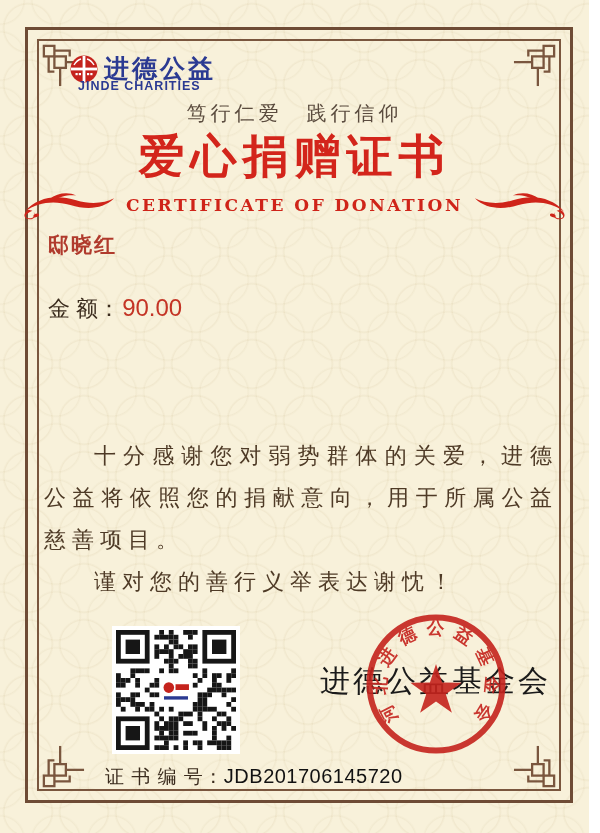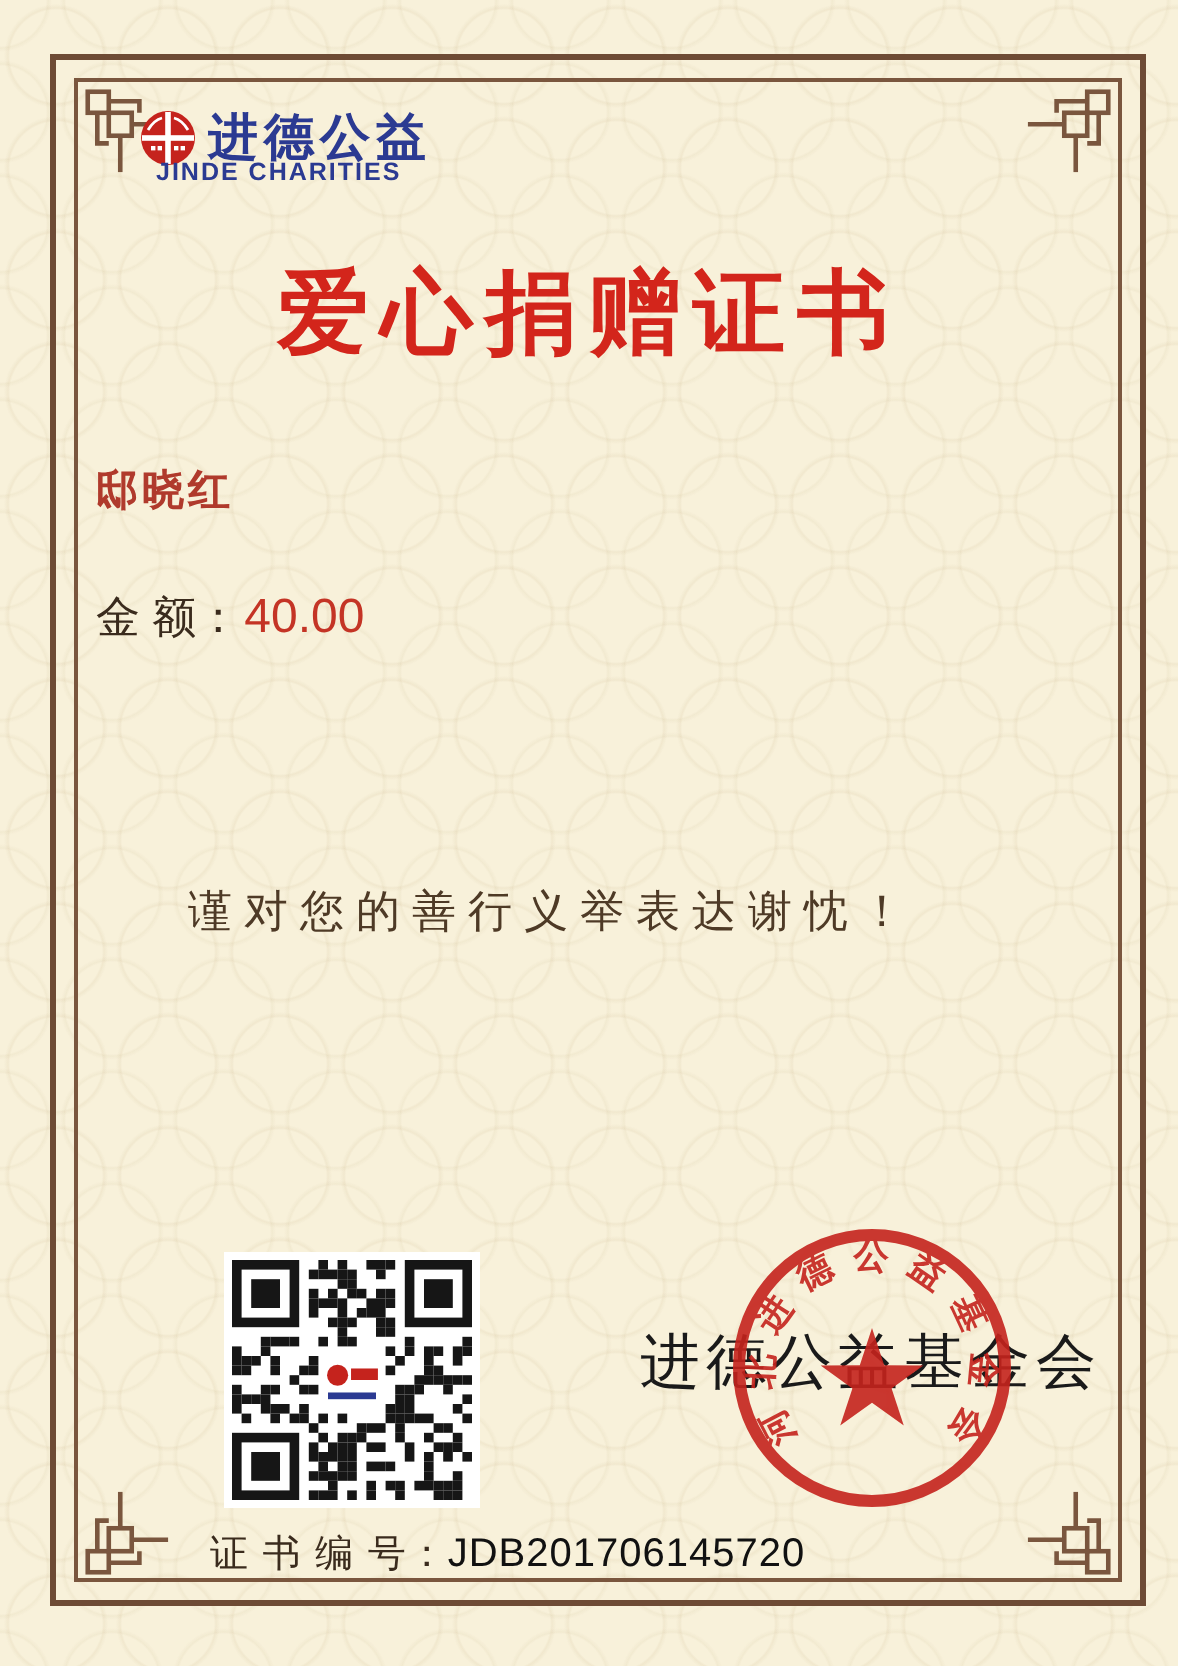--- a/index.html
+++ b/index.html
@@ -106,30 +106,51 @@
     <path d="M4 10 Q7 5 11 4" stroke="#fff" stroke-width="1.4" fill="none"></path>
     <path d="M24 10 Q21 5 17 4" stroke="#fff" stroke-width="1.4" fill="none"></path>
     <rect x="5.5" y="18" width="2.2" height="2.2" fill="#fff"></rect>
     <rect x="8.8" y="18" width="2.2" height="2.2" fill="#fff"></rect>
     <rect x="17" y="18" width="2.2" height="2.2" fill="#fff"></rect>
     <rect x="20.3" y="18" width="2.2" height="2.2" fill="#fff"></rect>
   </svg>
   <div class="brand-cn">进德公益</div>
   <div class="brand-en">JINDE CHARITIES</div>
 
+  <div class="tagline">笃行仁爱　践行信仰</div>
   <div class="title">爱心捐赠证书</div>
 
+  <div class="subtitle-row">
+    <svg class="flourish" viewBox="0 0 100 30">
+      <g fill="#cf2419">
+        <path d="M4 22 C18 6 38 4 58 10 C74 15 88 13 98 8 C86 20 68 20 52 15 C34 10 18 12 4 22 Z"></path>
+        <path d="M30 9 C38 2 50 1 58 5 C50 4 40 6 34 11 Z"></path>
+        <path d="M12 21 C4 24 3 29 9 29 C14 29 16 25 13 22 C17 25 15 30 9 30 C2 30 2 23 8 20 Z"></path>
+        <ellipse cx="16" cy="26" rx="3.2" ry="1.8" transform="rotate(-20 16 26)"></ellipse>
+      </g>
+    </svg>
+    <span class="subtitle">CERTIFICATE OF DONATION</span>
+    <svg class="flourish right" viewBox="0 0 100 30">
+      <g fill="#cf2419">
+        <path d="M4 22 C18 6 38 4 58 10 C74 15 88 13 98 8 C86 20 68 20 52 15 C34 10 18 12 4 22 Z"></path>
+        <path d="M30 9 C38 2 50 1 58 5 C50 4 40 6 34 11 Z"></path>
+        <path d="M12 21 C4 24 3 29 9 29 C14 29 16 25 13 22 C17 25 15 30 9 30 C2 30 2 23 8 20 Z"></path>
+        <ellipse cx="16" cy="26" rx="3.2" ry="1.8" transform="rotate(-20 16 26)"></ellipse>
+      </g>
+    </svg>
+  </div>
 
   <div class="donor">邸晓红</div>
 
   <div class="field f-amount">
-    <span>金 额：</span><span class="val red">40.00</span>
+    <span>金 额：</span><span class="val red">90.00</span>
   </div>
 
   <div class="body-text">
+    <p>十分感谢您对弱势群体的关爱，进德公益将依照您的捐献意向，用于所属公益慈善项目。</p>
     <p>谨对您的善行义举表达谢忱！</p>
   </div>
 
   <div class="qr">
     <svg id="qr-svg" width="120" height="120" viewBox="0 0 120 120">
         <rect x="43.2" y="0.0" width="4.8" height="4.8" fill="#161616"></rect>
         <rect x="52.8" y="0.0" width="4.8" height="4.8" fill="#161616"></rect>
         <rect x="67.2" y="0.0" width="4.8" height="4.8" fill="#161616"></rect>
         <rect x="72.0" y="0.0" width="4.8" height="4.8" fill="#161616"></rect>
         <rect x="76.8" y="0.0" width="4.8" height="4.8" fill="#161616"></rect>

